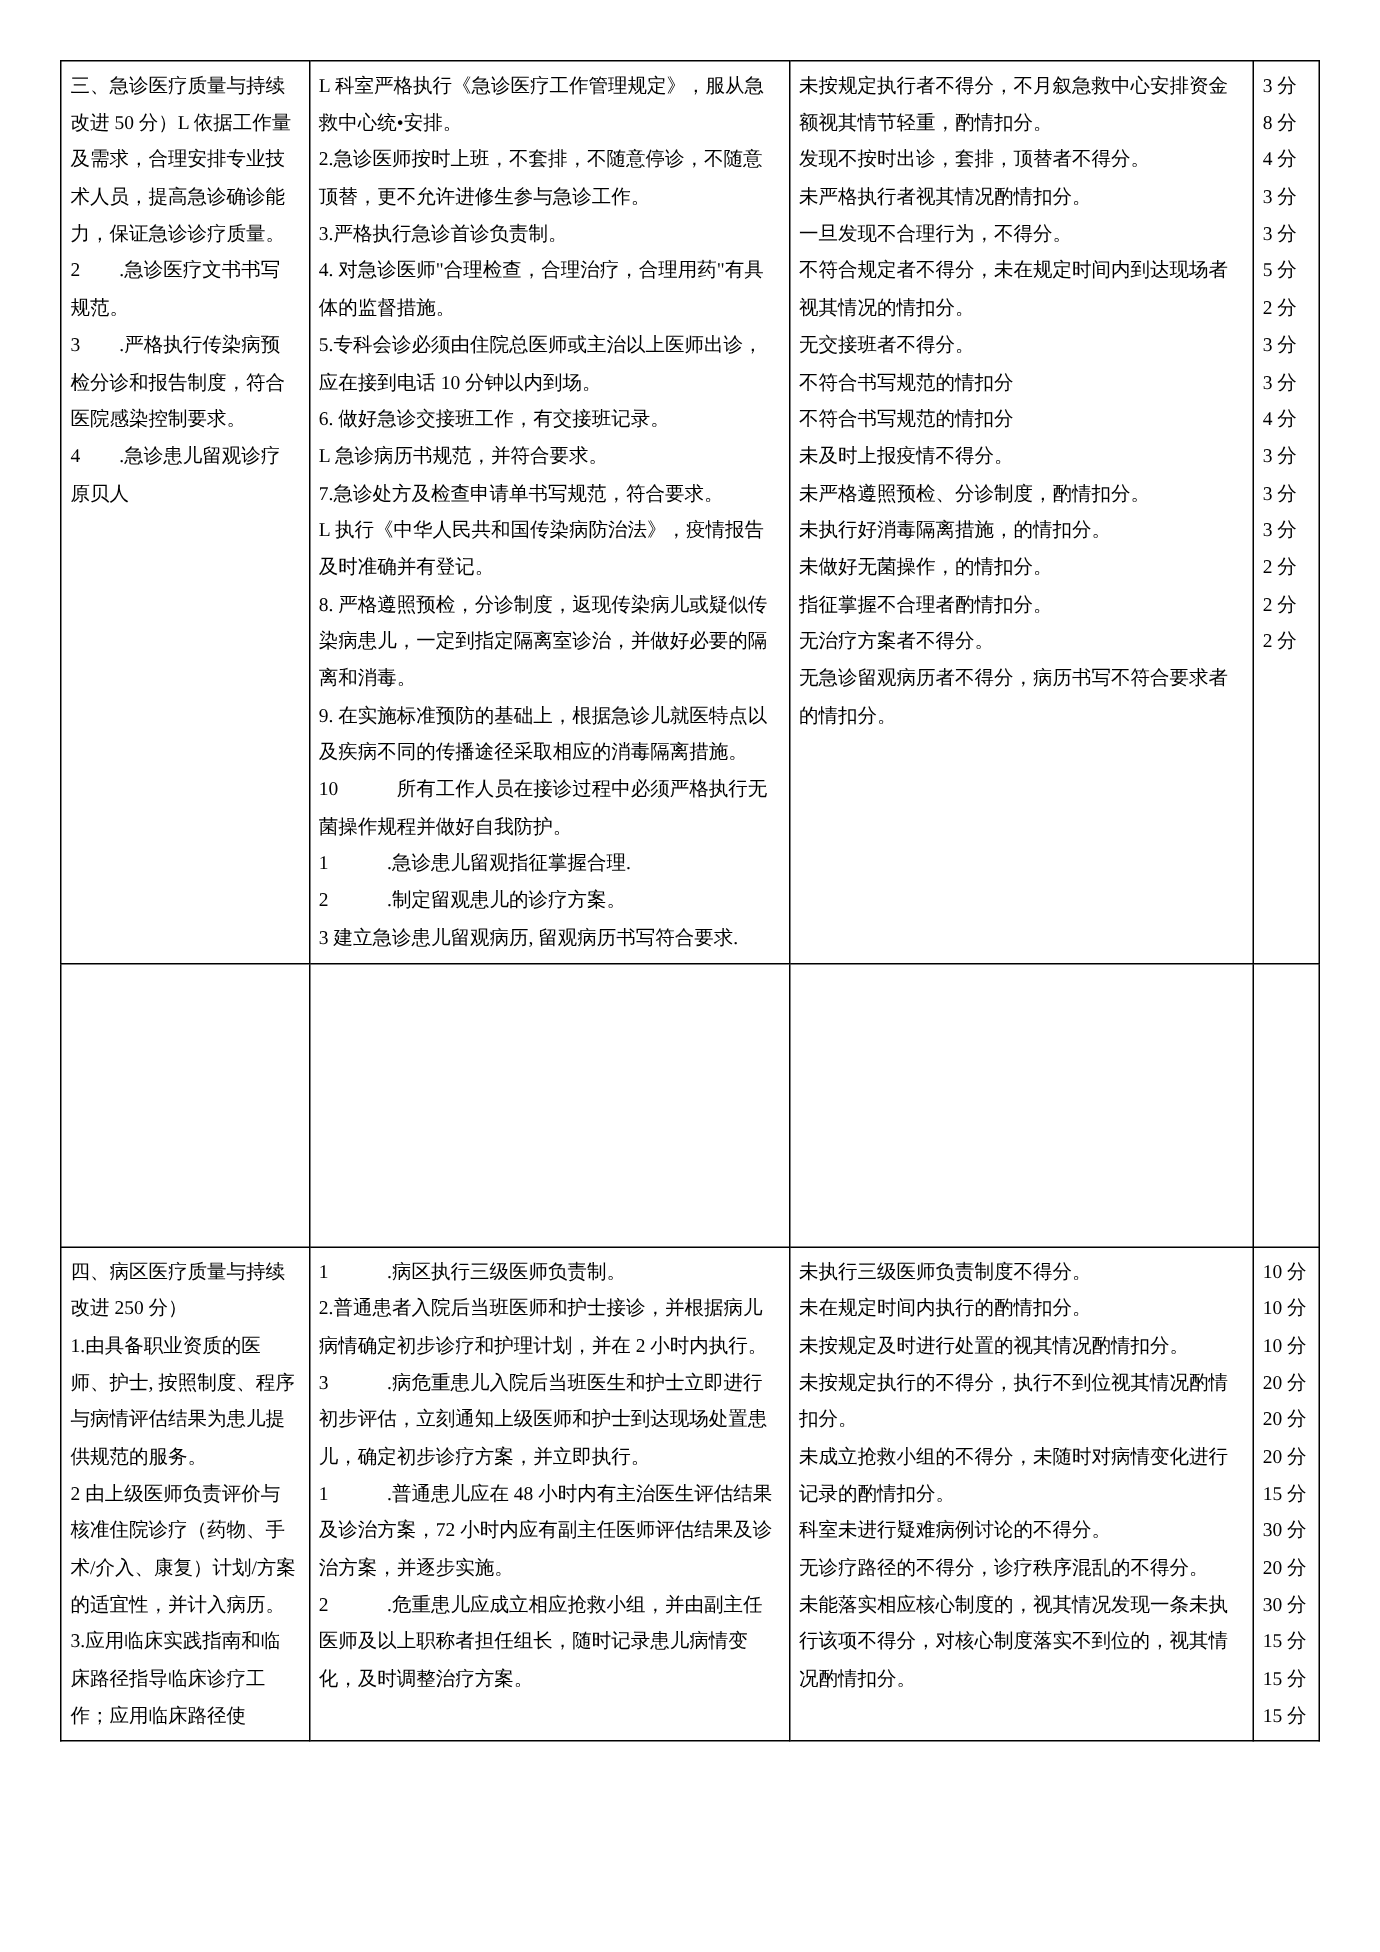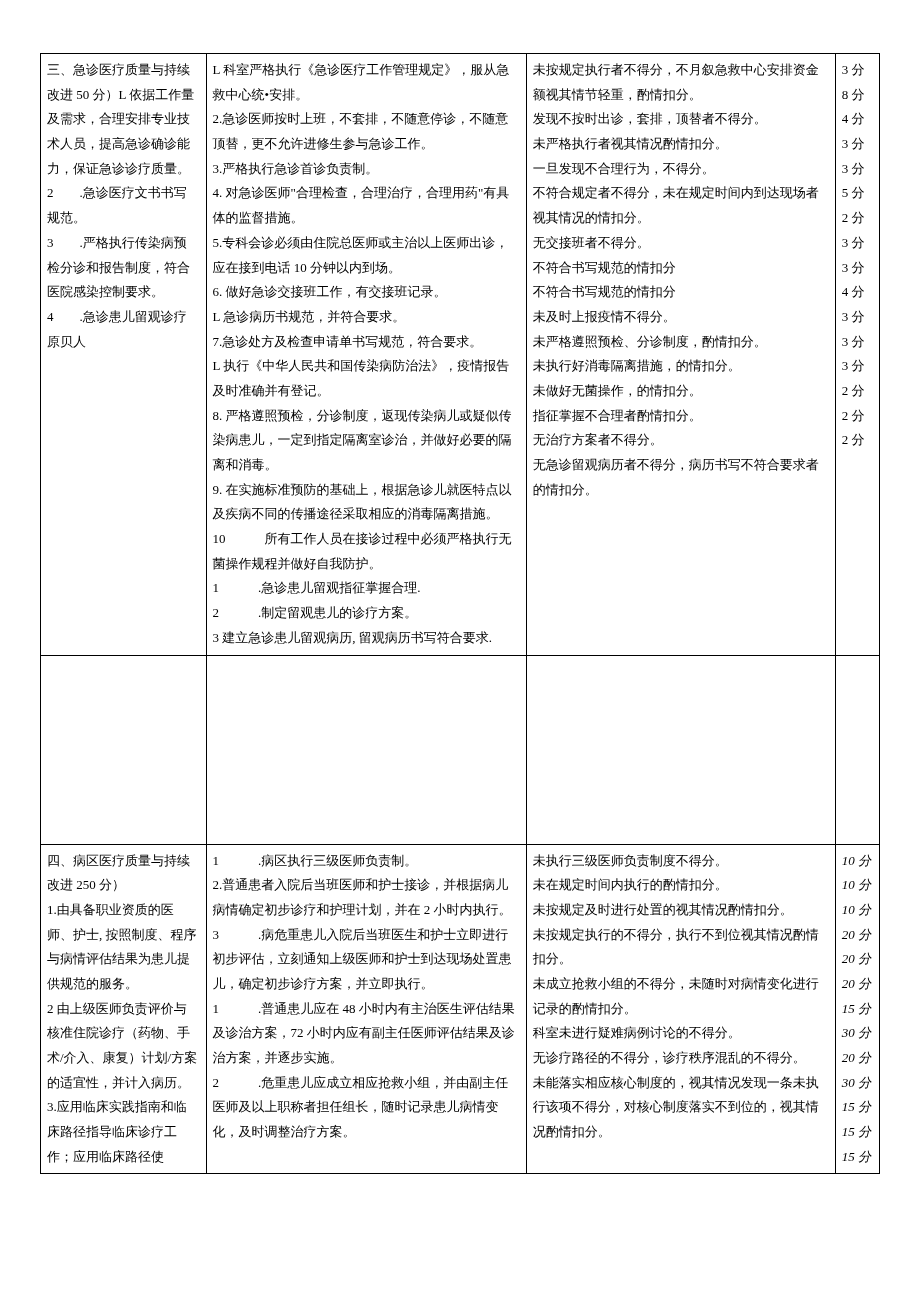--- a/index.html
+++ b/index.html
@@ -6,42 +6,41 @@
     margin: 0;
     padding: 40px;
     font-family: "SimSun", "宋体", serif;
     font-size: 13px;
     line-height: 1.9;
     color: #000;
     background: #fff;
   }
   .page {
     width: 840px;
-    margin: 13px auto;
+    margin: 0 auto;
   }
   table {
     width: 100%;
     border-collapse: collapse;
     table-layout: fixed;
   }
   td {
     border: 1px solid #000;
     vertical-align: top;
     padding: 4px 6px;
     word-wrap: break-word;
   }
   .col1 { width: 150px; }
   .col2 { width: 290px; }
   .col3 { width: 280px; }
   .col4 { width: 40px; }
   .spacer {
     height: 180px;
   }
   .score-cell {
-    font-style: italic;
   }
 </style>
 </head>
 <body>
 
 <div class="page">
   <table>
     <colgroup>
       <col class="col1">
       <col class="col2">

